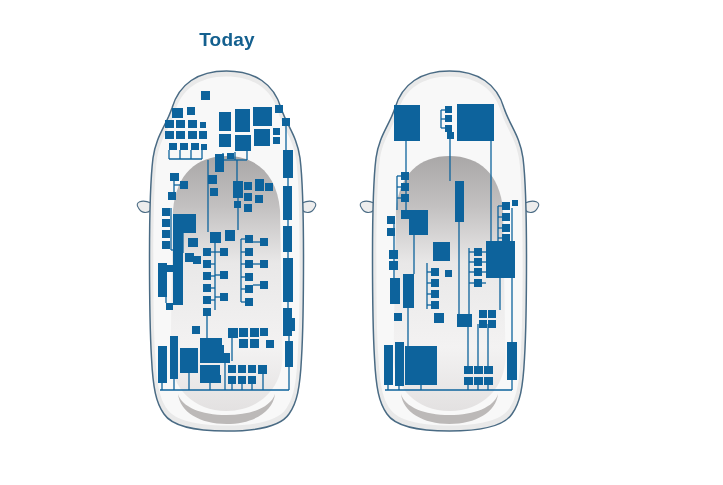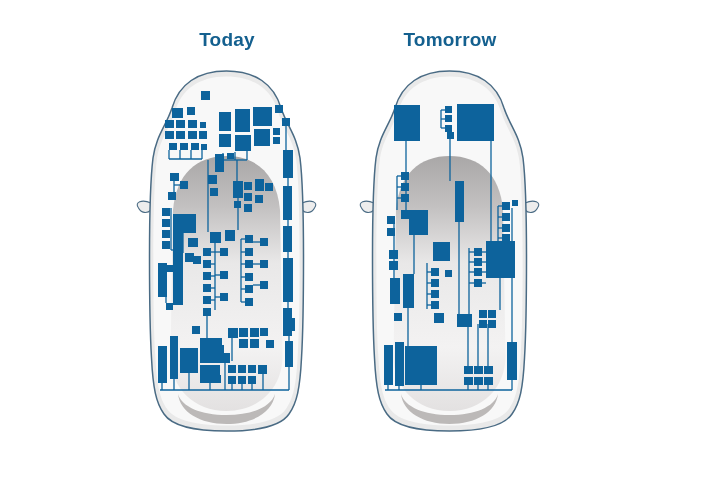--- a/index.html
+++ b/index.html
@@ -16,21 +16,20 @@
   .title-tomorrow{left:351px;}
   .car-svg{position:absolute;top:58px;width:198px;height:380px;}
   .svg-today{left:128px;}
   .svg-tomorrow{left:351px;}
 </style>
 </head>
 <body>
 
 <div class="stage">
   <div class="car-title title-today" style="color: rgb(20, 96, 143);">Today</div>
-  <div class="car-title title-tomorrow" style="color: rgb(20, 96, 143);">Tomorrow</div>
 
   <svg class="car-svg svg-today" viewBox="-10 0 198 380">
       <defs>
         <linearGradient id="cab0" x1="0" y1="0" x2="0" y2="1">
           <stop offset="0" stop-color="#a9a7a7"></stop>
           <stop offset="0.2" stop-color="#c3c1c1"></stop>
           <stop offset="0.42" stop-color="#e9e8e8"></stop>
           <stop offset="0.75" stop-color="#f3f2f2"></stop>
           <stop offset="1" stop-color="#e3e1e1"></stop>
         </linearGradient>

